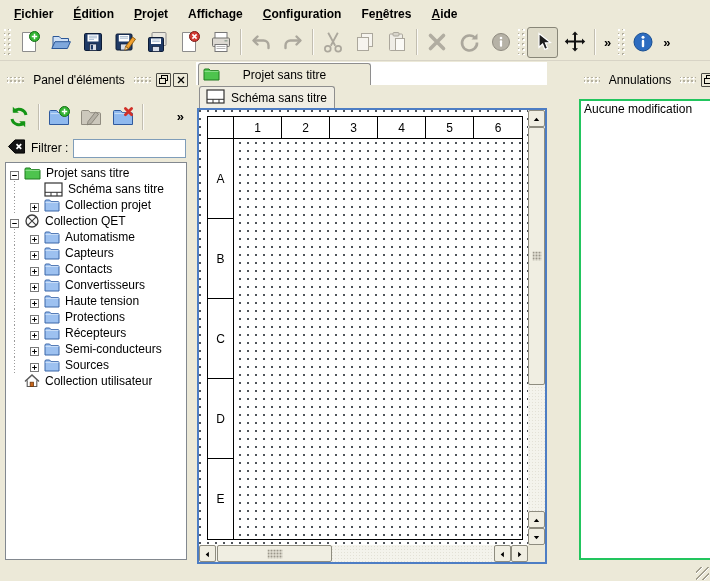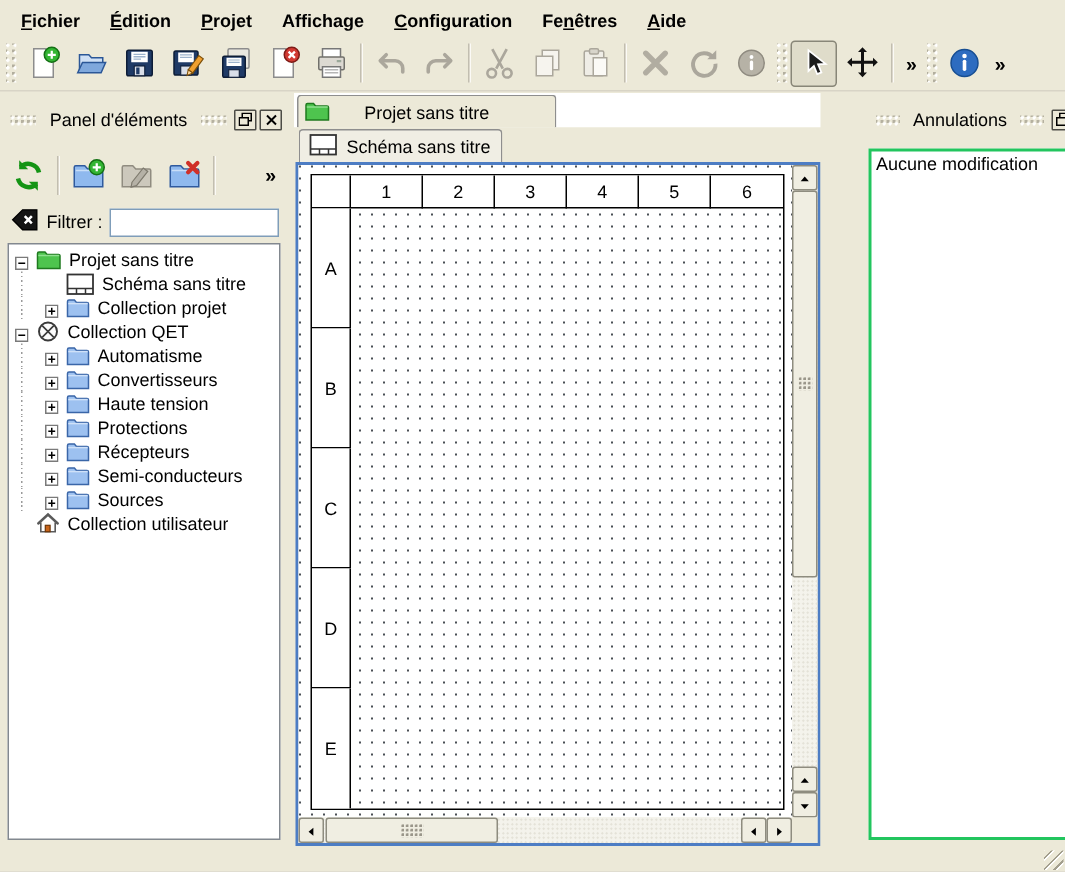--- a/index.html
+++ b/index.html
@@ -461,20 +461,48 @@
           <span class="tree-expander"><svg width="9" height="9" viewBox="0 0 9 9">
               <rect x="0.5" y="0.5" width="8" height="8" fill="#fff" stroke="#7a7a7a"></rect>
               <path d="M2.2 4.5h4.6M4.5 2.2v4.6" stroke="#000"></path>
             </svg></span>
           <span class="tree-icon">
             <svg width="16" height="14" viewBox="0 0 16 14">
               <path d="M1 13V3c0-.5.4-1 1-1h3.6l1.4 1.6h7c.6 0 1 .4 1 1V13z" fill="#9dc1f0" stroke="#3a66a8"></path>
               <path d="M1.5 4.4h13" stroke="#cfe1f8"></path>
             </svg>
           </span>
+          <span class="tree-label">Capteurs</span>
+        </div>
+        <div class="tree-row">
+          <span class="tree-indent"></span>
+          <span class="tree-expander"><svg width="9" height="9" viewBox="0 0 9 9">
+              <rect x="0.5" y="0.5" width="8" height="8" fill="#fff" stroke="#7a7a7a"></rect>
+              <path d="M2.2 4.5h4.6M4.5 2.2v4.6" stroke="#000"></path>
+            </svg></span>
+          <span class="tree-icon">
+            <svg width="16" height="14" viewBox="0 0 16 14">
+              <path d="M1 13V3c0-.5.4-1 1-1h3.6l1.4 1.6h7c.6 0 1 .4 1 1V13z" fill="#9dc1f0" stroke="#3a66a8"></path>
+              <path d="M1.5 4.4h13" stroke="#cfe1f8"></path>
+            </svg>
+          </span>
+          <span class="tree-label">Contacts</span>
+        </div>
+        <div class="tree-row">
+          <span class="tree-indent"></span>
+          <span class="tree-expander"><svg width="9" height="9" viewBox="0 0 9 9">
+              <rect x="0.5" y="0.5" width="8" height="8" fill="#fff" stroke="#7a7a7a"></rect>
+              <path d="M2.2 4.5h4.6M4.5 2.2v4.6" stroke="#000"></path>
+            </svg></span>
+          <span class="tree-icon">
+            <svg width="16" height="14" viewBox="0 0 16 14">
+              <path d="M1 13V3c0-.5.4-1 1-1h3.6l1.4 1.6h7c.6 0 1 .4 1 1V13z" fill="#9dc1f0" stroke="#3a66a8"></path>
+              <path d="M1.5 4.4h13" stroke="#cfe1f8"></path>
+            </svg>
+          </span>
           <span class="tree-label">Convertisseurs</span>
         </div>
         <div class="tree-row">
           <span class="tree-indent"></span>
           <span class="tree-expander"><svg width="9" height="9" viewBox="0 0 9 9">
               <rect x="0.5" y="0.5" width="8" height="8" fill="#fff" stroke="#7a7a7a"></rect>
               <path d="M2.2 4.5h4.6M4.5 2.2v4.6" stroke="#000"></path>
             </svg></span>
           <span class="tree-icon">
             <svg width="16" height="14" viewBox="0 0 16 14">

